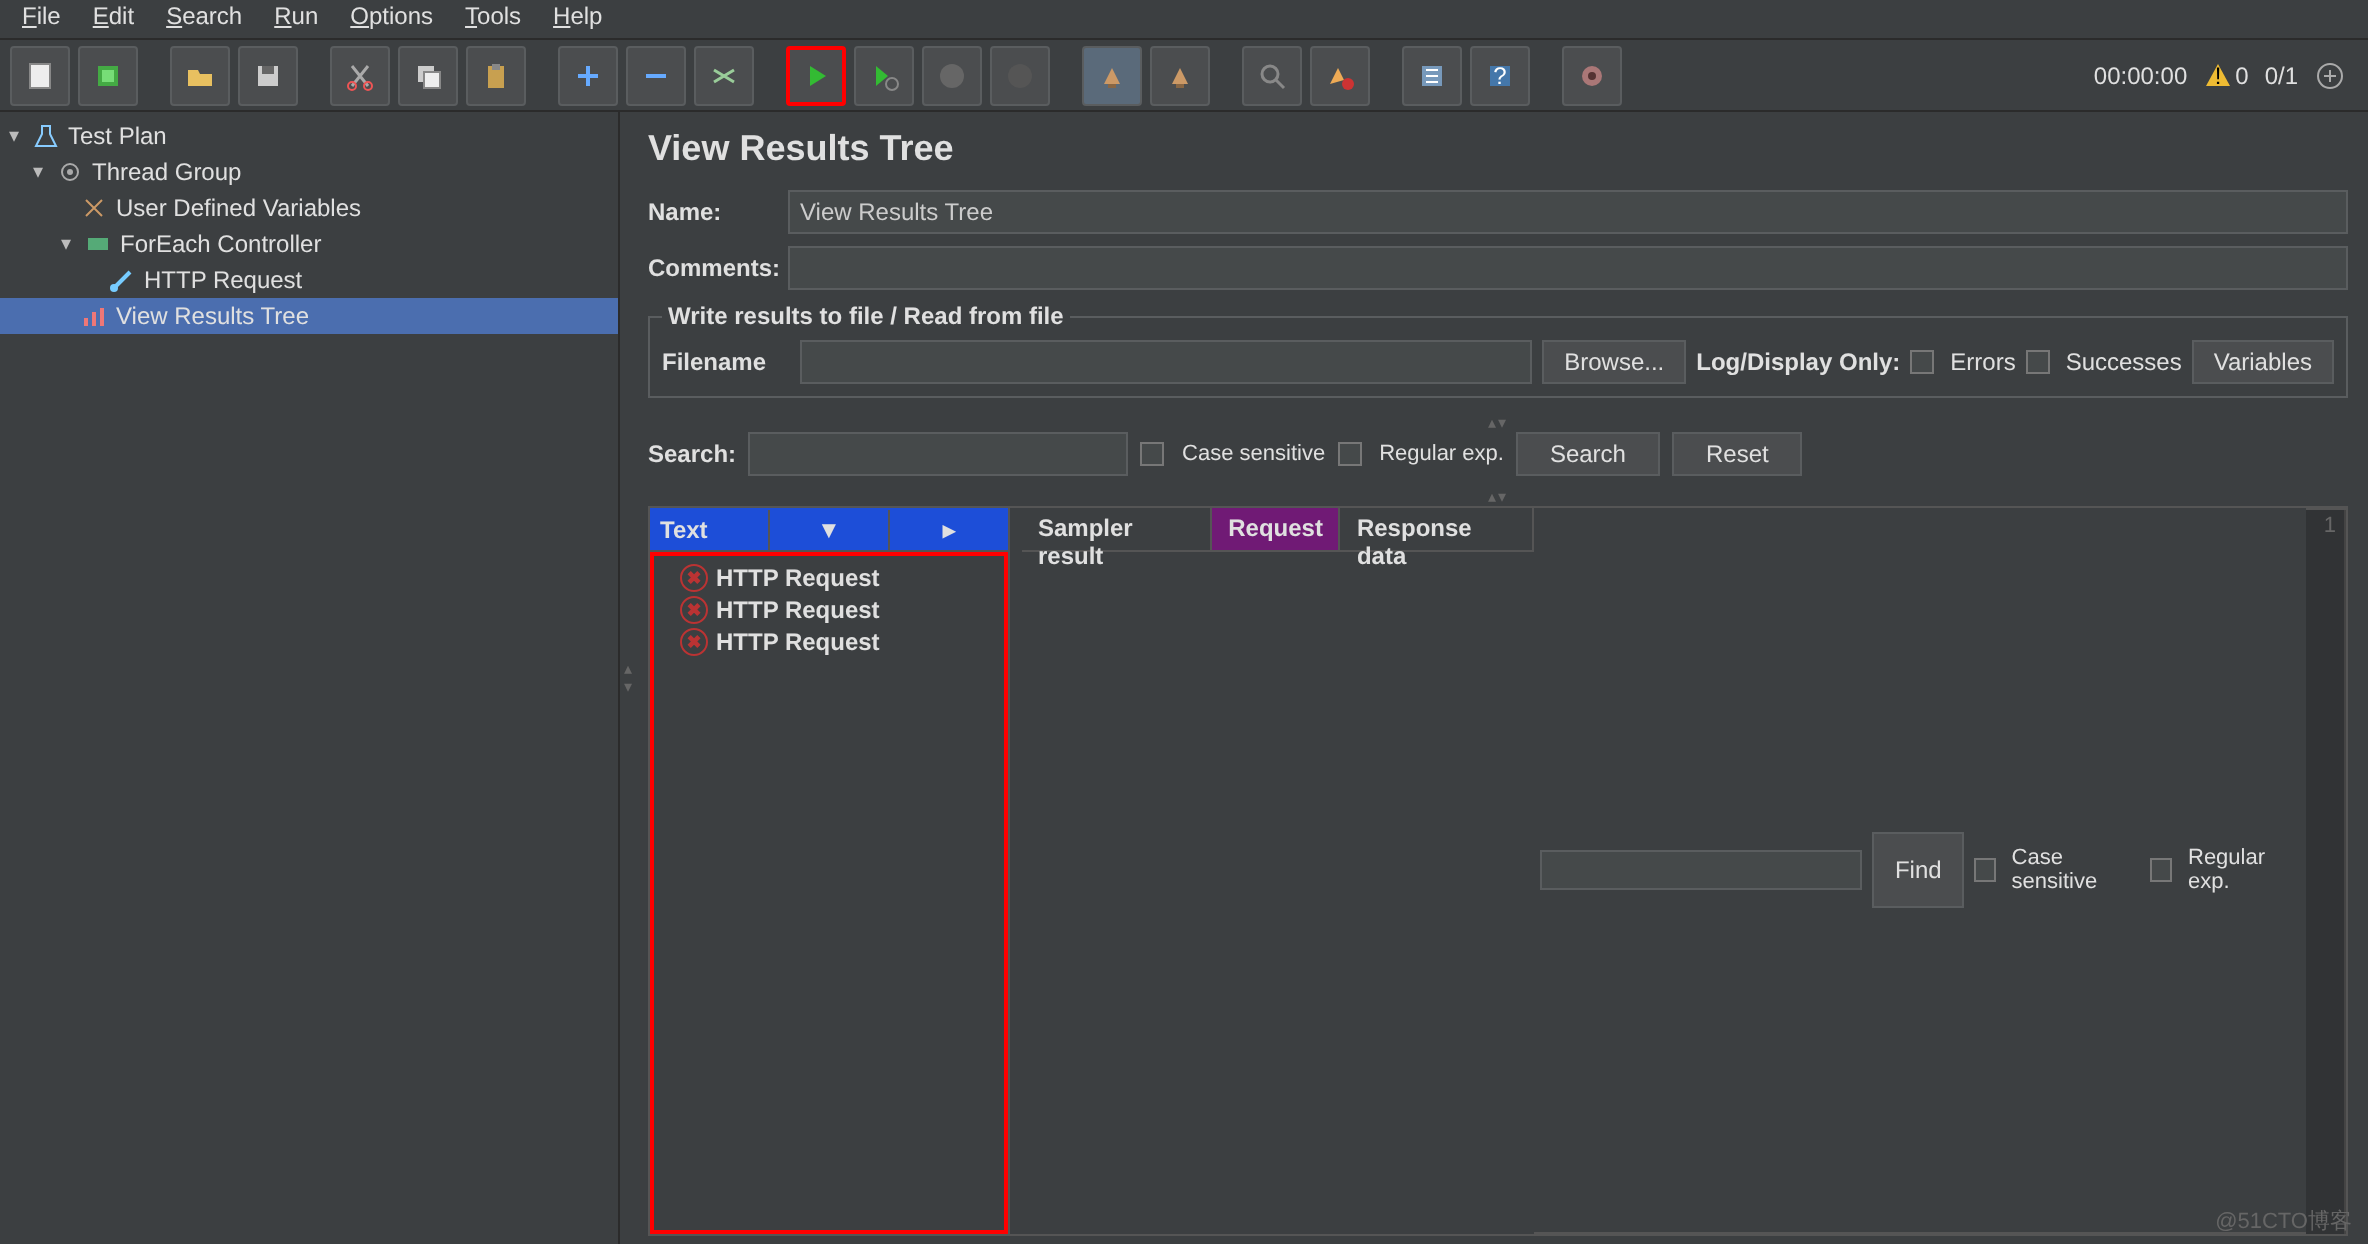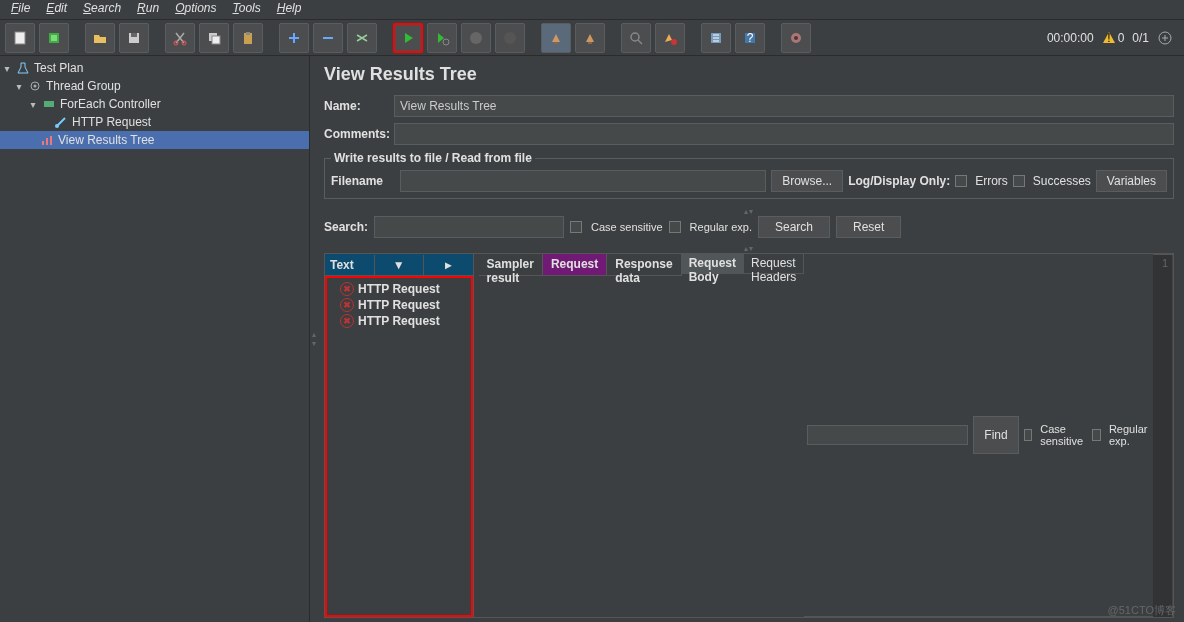--- a/index.html
+++ b/index.html
@@ -1,18 +1,18 @@
 <!DOCTYPE html>
 <html><head>
 <meta charset="utf-8">
 <style>
 * { box-sizing: border-box; margin: 0; padding: 0; font-family: Arial, sans-serif; font-size: 12px; color: #e0e0e0; }
 body { background: #3c3f41; width: 1184px; height: 622px; overflow: hidden; display: flex; flex-direction: column; }
 .menubar { display: flex; background: #3c3f41; padding: 1px 3px; border-bottom: 1px solid #2b2b2b; height: 20px; }
-.menubar span { padding: 0 8px; cursor: pointer; font-style: italic; }
+.menubar span { padding: 0 8px; cursor: pointer; }
 .menubar span u { text-decoration: underline; }
 .toolbar { display: flex; align-items: center; background: #3c3f41; border-bottom: 1px solid #2b2b2b; height: 36px; padding: 2px 5px; gap: 4px; }
 .tb-btn { width: 30px; height: 30px; background: #4b4d4f; border: 1px solid #5a5d5f; display: flex; align-items: center; justify-content: center; cursor: pointer; border-radius: 2px;}
 .tb-sep { width: 8px; }
 .tb-right { margin-left: auto; display: flex; align-items: center; gap: 8px; padding-right: 6px;}
 .highlight-box { border: 2px solid red !important; }
 .main { display: flex; flex: 1; overflow: hidden; }
 .tree { width: 310px; background: #3c3f41; border-right: 1px solid #2b2b2b; padding: 3px 0; overflow: auto; }
 .tree-node { display: flex; align-items: center; padding: 1px 2px; white-space: nowrap; cursor: pointer; height: 18px;}
 .tree-node.selected { background: #4b6eaf; }
@@ -30,21 +30,21 @@
 .file-row { display: flex; align-items: center; gap: 5px; }
 .file-row label { font-weight: bold; margin-right: 12px;}
 .file-row input { flex: 1; background: #45494a; border: 1px solid #5a5d5f; padding: 3px; height:22px;}
 .btn { background: #4b4d4f; border: 1px solid #5a5d5f; padding: 3px 10px; cursor: pointer; height:22px; display:inline-flex; align-items:center;}
 .chk { width: 12px; height: 12px; border: 1px solid #777; background: #45494a; display:inline-block; vertical-align:middle; margin-right:3px;}
 .search-row { display: flex; align-items: center; gap: 6px; margin-bottom: 6px; }
 .search-row input { width: 190px; background: #45494a; border: 1px solid #5a5d5f; padding: 3px; height:22px;}
 .divgrip { text-align: center; color: #666; font-size: 8px; letter-spacing:1px;}
 .results-area { flex: 1; display: flex; border: 1px solid #555; overflow:hidden;}
 .results-left { width: 180px; display: flex; flex-direction: column; border-right: 1px solid #555; }
-.combo { display: flex; background: #0c4a6e; border-bottom: 1px solid #555; height:22px; align-items:center;}
+.combo { display: flex; background: #1d4ed8; border-bottom: 1px solid #555; height:22px; align-items:center;}
 .combo span { flex: 1; padding: 3px 5px; font-weight:bold;}
 .combo .arrow { width: 18px; text-align: center; border-left: 1px solid #555; cursor:pointer;}
 .result-list { flex: 1; background: #3c3f41; padding: 3px; }
 .result-item { display: flex; align-items: center; padding: 1px 10px; color: #b33; font-weight: bold; height:16px;}
 .result-item .err-icon { width: 14px; height: 14px; border-radius:50%; border:1px solid #b33; display:inline-flex; align-items:center; justify-content:center; margin-right:4px; font-size:9px; color:#b33;}
 .red-box { border: 2px solid red; padding-bottom:2px;}
 .results-right { flex: 1; display: flex; flex-direction: row; }
 .tabs { display: flex; border-bottom: 1px solid #555; height:22px;}
 .tab { padding: 3px 8px; background: #3c3f41; border-right:1px solid #555; cursor:pointer; font-weight:bold;}
 .tab.active { background: #701a75; }
@@ -235,20 +235,28 @@
     <div class="tree-node" style="padding-left:14px">
       <span class="tree-arrow">▾</span>
       <span class="tree-icon">
           <svg width="14" height="14">
             <circle cx="7" cy="7" r="4" fill="none" stroke="#aaa"></circle>
             <circle cx="7" cy="7" r="1.5" fill="#aaa"></circle>
           </svg>
         </span>
       <span>Thread Group</span>
     </div>
+    <div class="tree-node" style="padding-left:36px">
+      <span class="tree-icon">
+          <svg width="14" height="14">
+            <path d="M3 3l8 8M11 3l-8 8" stroke="#c96"></path>
+          </svg>
+        </span>
+      <span>User Defined Variables</span>
+    </div>
     <div class="tree-node" style="padding-left:28px">
       <span class="tree-arrow">▾</span>
       <span class="tree-icon">
           <svg width="14" height="14">
             <rect x="2" y="4" width="10" height="6" fill="#5a7"></rect>
           </svg>
         </span>
       <span>ForEach Controller</span>
     </div>
     <div class="tree-node" style="padding-left:50px">
@@ -338,24 +346,20 @@
             </div>
         </div>
       </div>
       <div style="width:6px;background:#3c3f41;cursor:col-resize"></div>
       <div class="results-right">
         <div class="tabs">
           <div class="tab">Sampler result</div>
           <div class="tab active">Request</div>
           <div class="tab">Response data</div>
         </div>
-        <div class="subtabs">
-          <div class="subtab active">Request Body</div>
-          <div class="subtab">Request Headers</div>
-        </div>
         <div class="find-row">
           <input type="text" style="">
           <button class="btn" style="padding:18px 10px;height:20px">Find</button>
           <span class="chk"></span>
             <span style="font-size:11px">Case sensitive</span>
           <span class="chk"></span>
             <span style="font-size:11px">Regular exp.</span>
         </div>
         <div class="editor">
           <div class="gutter">1</div>

